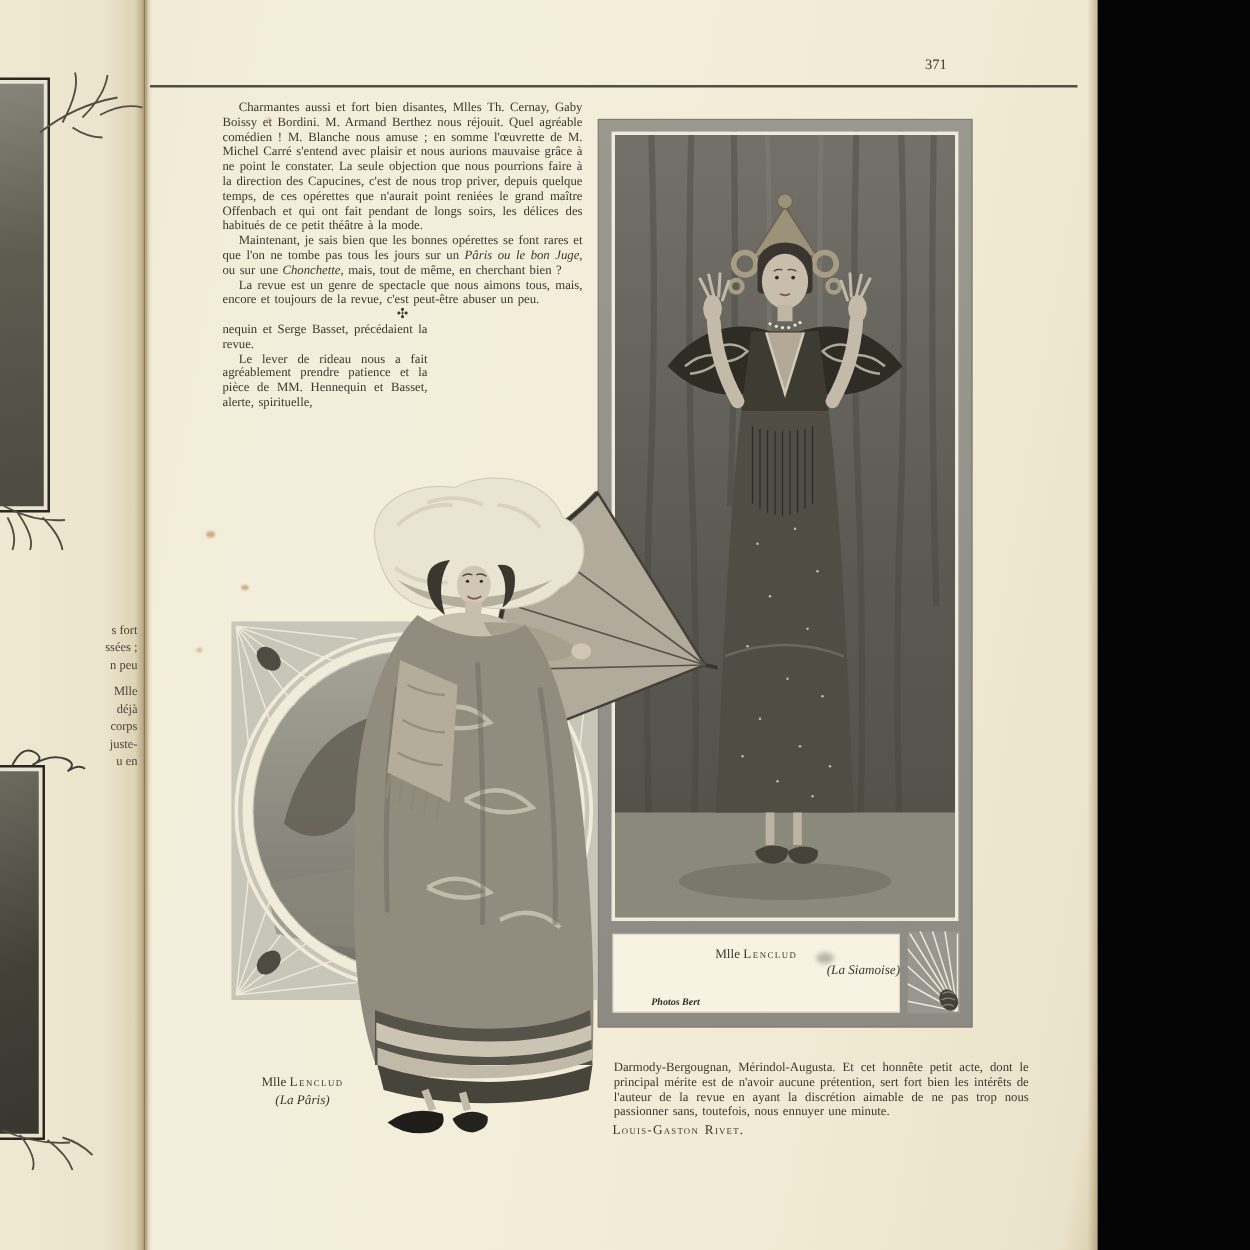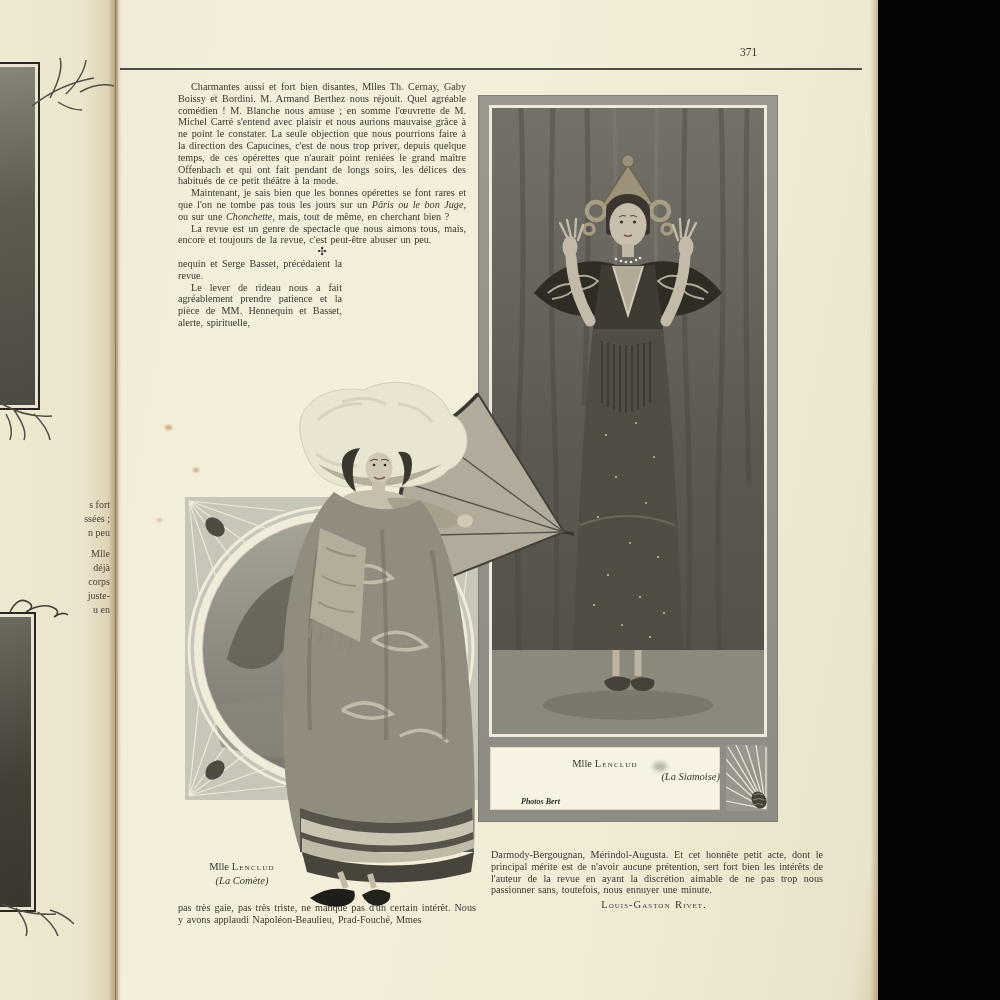--- a/index.html
+++ b/index.html
@@ -37,21 +37,21 @@
   .rule{position:absolute;left:120px;top:68px;width:742px;height:2px;background:#35322a;opacity:.85;}
   
   .bodytext{font-size:10.2px;line-height:11.8px;text-align:justify;word-spacing:1px;color:#3b372e;}
   .col1{position:absolute;left:178px;top:81px;width:288px;}
   .col1 p{margin:0;}
   .ind{text-indent:13px;}
   .orn{text-align:center;font-size:11px;color:#3b372e;margin:3px 0 2px;text-indent:0;}
   .narrow{width:164px;}
   .bottomleft{position:absolute;left:178px;top:902px;width:298px;}
   .rbt{position:absolute;left:490px;top:848px;width:334px;}
-  .rbt .sig{text-align:center;margin-top:3px;padding-right:6px;font-variant:small-caps;letter-spacing:1px;font-size:10.6px;}
+  .rbt .sig{text-align:left;margin-top:3px;padding-right:6px;font-variant:small-caps;letter-spacing:1px;font-size:10.6px;}
   i{font-style:italic;}
   .sc{font-variant:small-caps;letter-spacing:1.2px;}
   
   .photoR{position:absolute;left:478px;top:95px;width:300px;height:727px;
           background:linear-gradient(#9a988f,#8d8b83);box-shadow:0 0 0 1px #7e7c74 inset;}
   .photoR .art{position:absolute;left:11px;top:10px;width:278px;height:632px;}
   .plate{position:absolute;left:12px;top:652px;width:230px;height:63px;
          background:#f7f2e2;box-shadow:0 0 0 1px #ded7c2 inset;}
   .plate .l1{margin-top:11px;text-align:center;font-size:10.5px;color:#3b372e;}
   .plate .l2{margin-top:2px;text-align:right;font-size:10.5px;font-style:italic;color:#3b372e;}
@@ -110,21 +110,20 @@
 
   <div class="col1 bodytext">
     <p class="ind">Charmantes aussi et fort bien disantes, Mlles Th. Cernay, Gaby Boissy et Bordini. M. Armand Berthez nous réjouit. Quel agréable comédien ! M. Blanche nous amuse ; en somme l'œuvrette de M. Michel Carré s'entend avec plaisir et nous aurions mauvaise grâce à ne point le constater. La seule objection que nous pourrions faire à la direction des Capucines, c'est de nous trop priver, depuis quelque temps, de ces opérettes que n'aurait point reniées le grand maître Offenbach et qui ont fait pendant de longs soirs, les délices des habitués de ce petit théâtre à la mode.</p>
     <p class="ind"><span>Maintenant, je sais bien que les bonnes opérettes se font rares et que l'on ne tombe pas tous les jours sur un </span><i>Pâris ou le bon Juge</i><span>, ou sur une </span><i>Chonchette</i><span>, mais, tout de même, en cherchant bien ?</span></p>
     <p class="ind">La revue est un genre de spectacle que nous aimons tous, mais, encore et toujours de la revue, c'est peut-être abuser un peu.</p>
     <p class="orn">✣</p>
     <p class="narrow">nequin et Serge Basset, précédaient la revue.</p>
     <p class="narrow ind">Le lever de rideau nous a fait agréablement prendre patience et la pièce de MM. Hennequin et Basset, alerte, spirituelle,</p>
   </div>
 
-  <div class="bottomleft bodytext">pas très gaie, pas très triste, ne manque pas d'un certain intérêt. Nous y avons applaudi Napoléon-Beaulieu, Prad-Fouché, Mmes</div>
 
   <div class="rbt bodytext">
     <p style="margin:1px">Darmody-Bergougnan, Mérindol-Augusta. Et cet honnête petit acte, dont le principal mérite est de n'avoir aucune prétention, sert fort bien les intérêts de l'auteur de la revue en ayant la discrétion aimable de ne pas trop nous passionner sans, toutefois, nous ennuyer une minute.</p>
     <div class="sig">Louis-Gaston Rivet.</div>
   </div>
 
   <div class="photoR">
     <svg class="art" viewBox="0 0 278 632">
       <defs>
         <linearGradient id="curtain" x1="0" y1="0" x2="0" y2="1">
@@ -305,21 +304,21 @@
       <g>
         <path d="M118,492 l6,16 M148,494 l4,14" stroke="#c4baa8" stroke-width="6"></path>
         <path d="M88,518 Q108,504 132,511 Q136,522 122,526 Q102,529 88,518 Z" fill="#1f1d19"></path>
         <path d="M140,515 Q154,505 168,513 Q170,523 156,526 Q144,525 140,515 Z" fill="#24221d"></path>
       </g>
     </svg>
   </div>
 
   <div class="captionC">
     <div><span>Mlle </span><span class="sc">Lenclud</span></div>
-    <div class="l2">(La Comète)</div>
+    <div class="l2">(La Pâris)</div>
   </div>
 
   <div class="stain" style="left:165px;top:425px;width:7px;height:5px;background:#b4713a;opacity:.55;filter:blur(1px)"></div>
   <div class="stain" style="left:193px;top:468px;width:6px;height:4px;background:#a8632f;opacity:.5;filter:blur(1px)"></div>
   <div class="stain" style="left:157px;top:518px;width:5px;height:4px;background:#b4713a;opacity:.4;filter:blur(1px)"></div>
   <div class="stain" style="left:213px;top:94px;width:4px;height:3px;background:#a8632f;opacity:.3;filter:blur(1px)"></div>
   <div class="stain" style="left:653px;top:762px;width:14px;height:9px;background:#6a675f;opacity:.45;filter:blur(2px)"></div>
 </div>
 
 </body></html>

